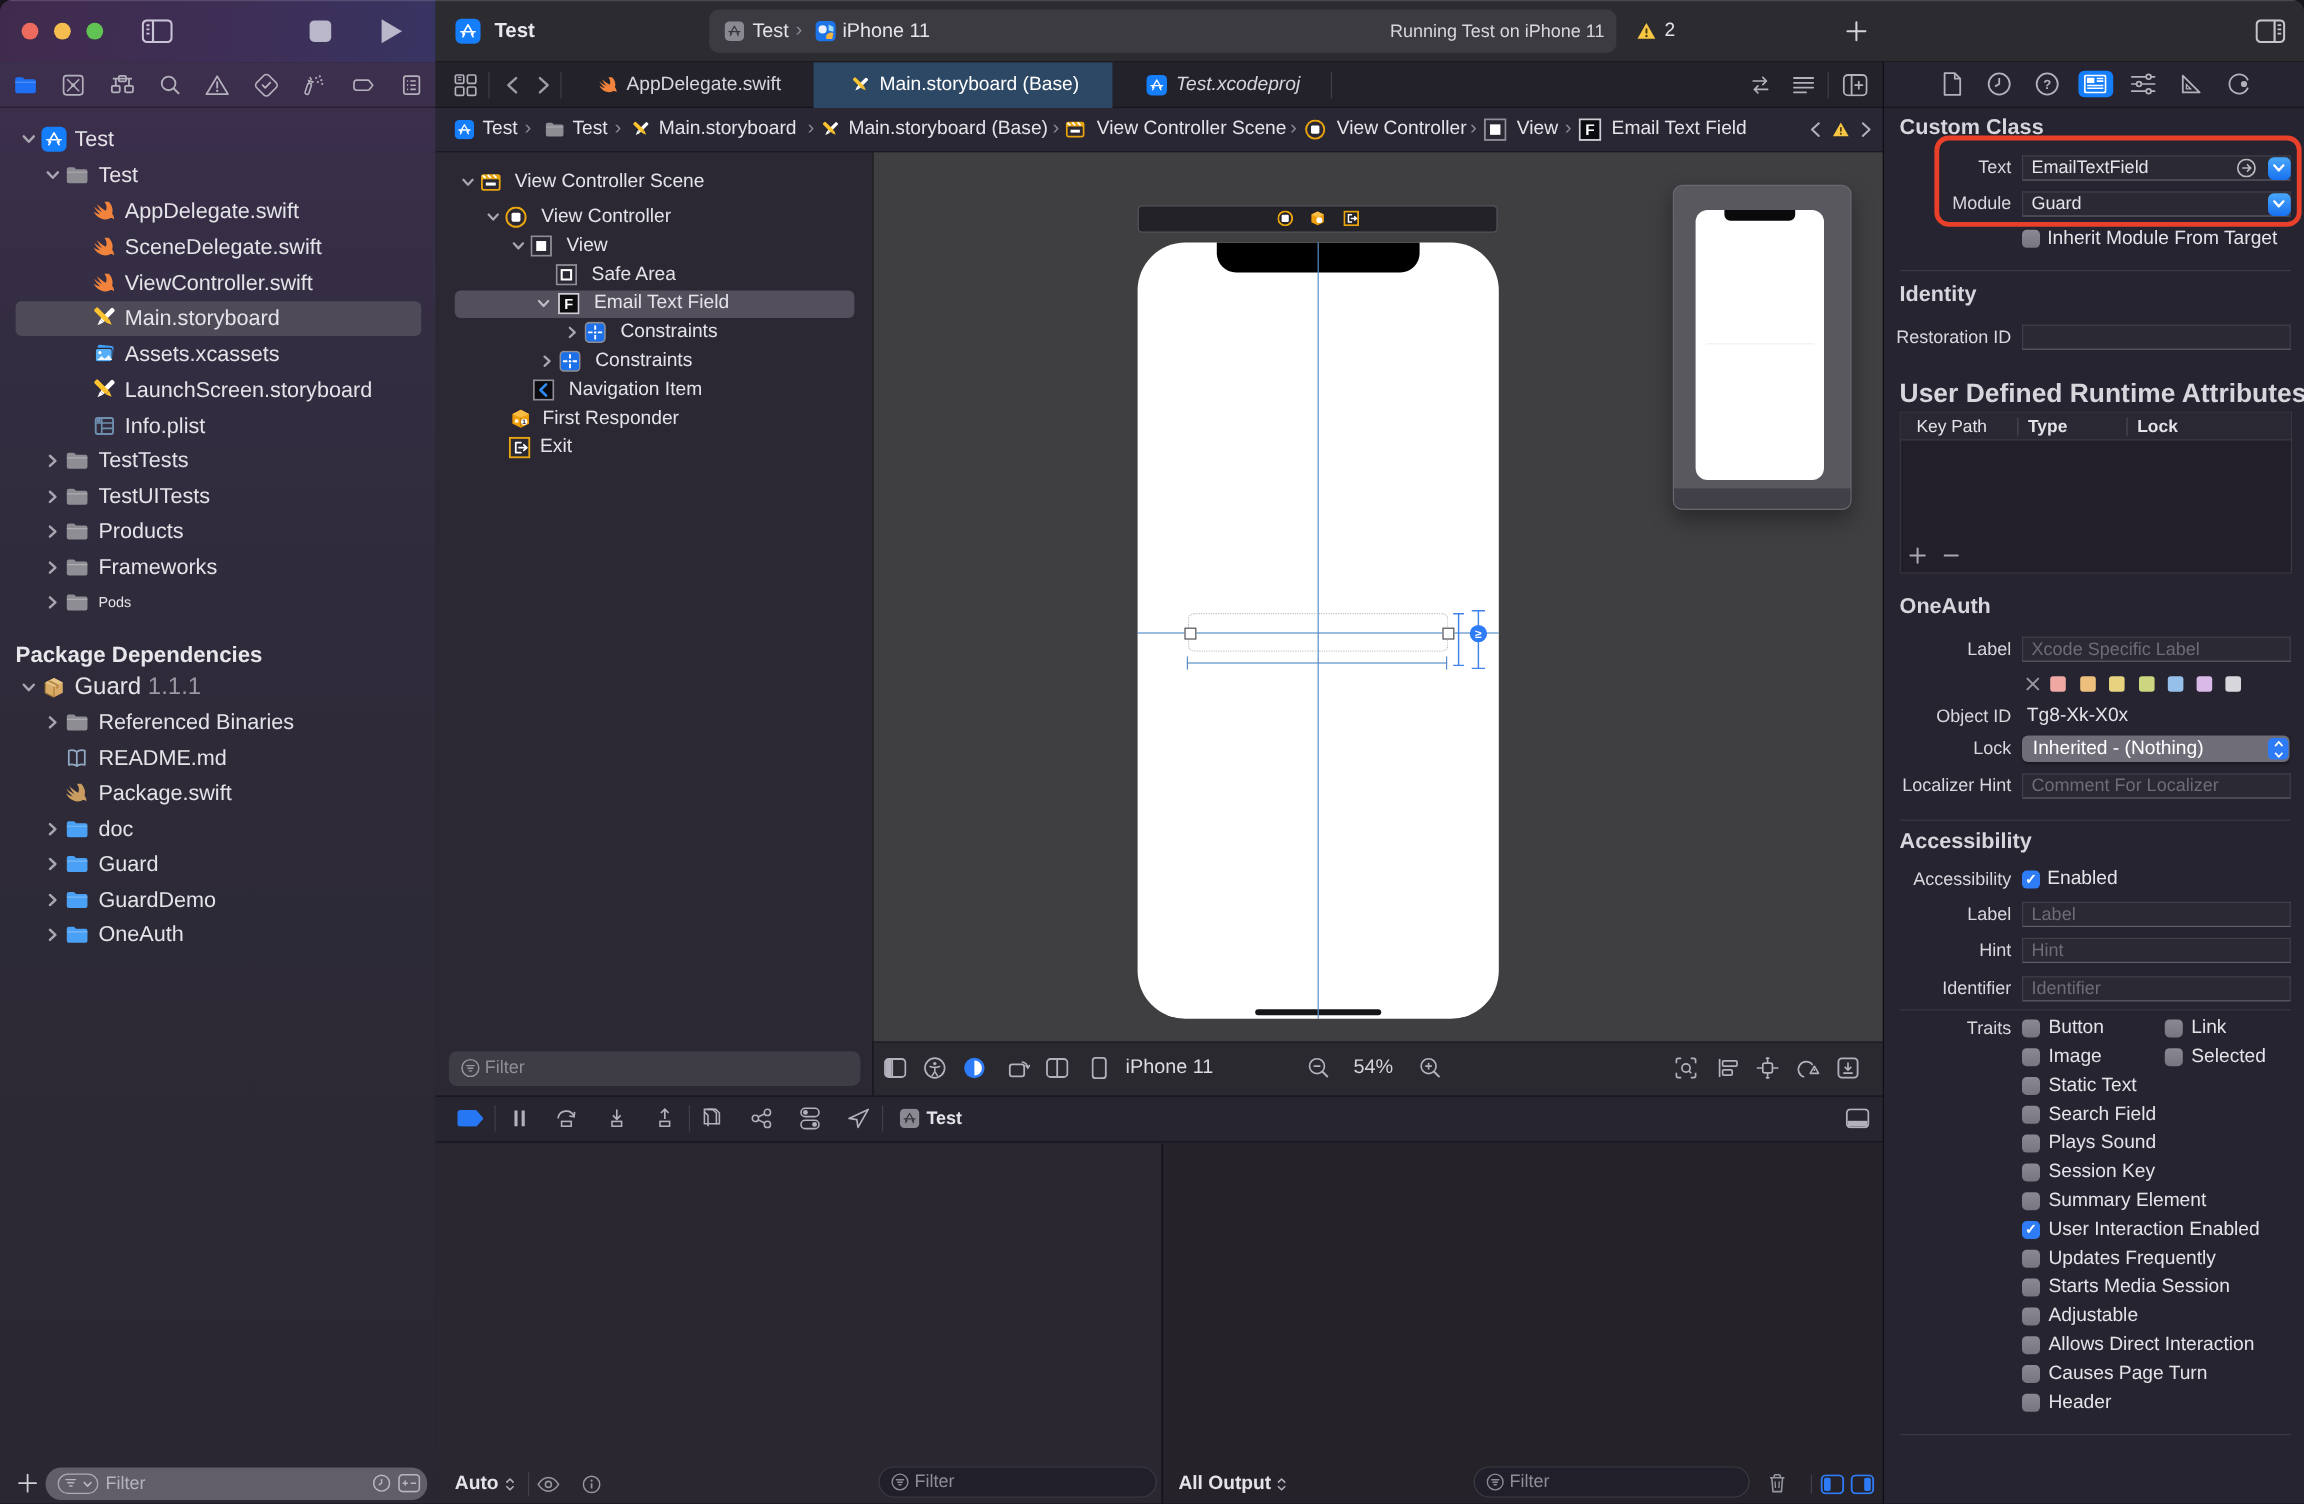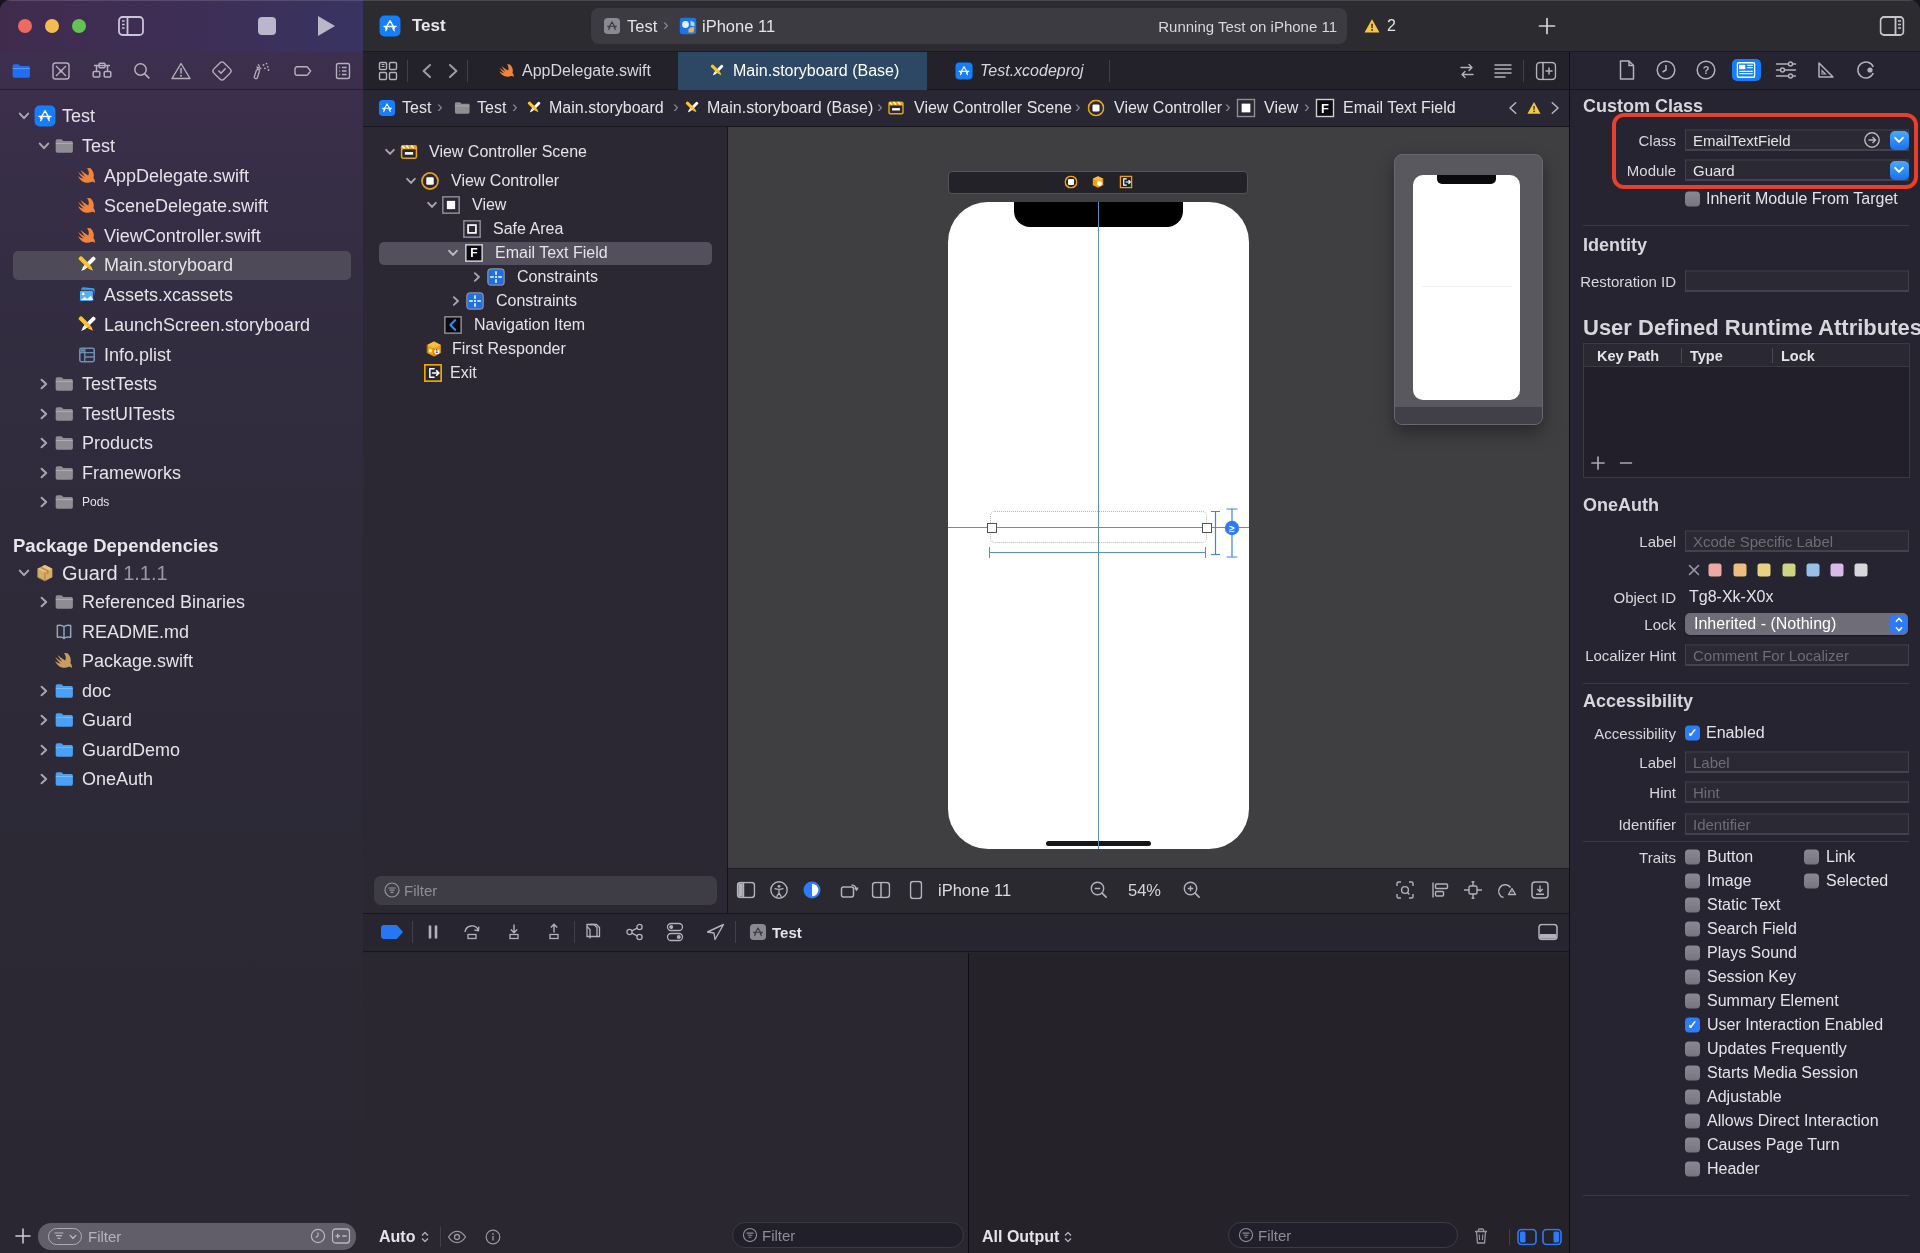--- a/index.html
+++ b/index.html
@@ -745,21 +745,21 @@
 <svg class="ic" style="left:1826px;top:70px" width="20" height="20" viewBox="0 0 20 20">
       <path d="M3 17 L17 17 L3 3 Z" fill="none" stroke="#b3b1bc" stroke-width="1.5" stroke-linejoin="round"></path>
       <path d="M6 14 L9.5 14 L6 10.5 Z" fill="none" stroke="#b3b1bc" stroke-width="1.1"></path>
     </svg>
 <svg class="ic" style="left:1866px;top:70px" width="21" height="21" viewBox="0 0 21 21">
       <path d="M17.8 13.5 a8 8 0 1 1 0-6" fill="none" stroke="#b3b1bc" stroke-width="1.5"></path>
       <circle cx="14.5" cy="10.5" r="2.6" fill="#b3b1bc"></circle>
     </svg>
 <span class="tb" style="left:1583px;top:106px;font-size:18px">Custom Class</span>
 <div class="abs" style="left:1612px;top:113px;width:306px;height:76px;border:4px solid #e8402a;border-radius:12px;"></div>
-<span class="tr" style="left:1676px;top:140px">Class</span>
+<span class="tr" style="left:1676px;top:140px">Text</span>
 <div class="field" style="left:1685px;top:140px;width:224px;">EmailTextField</div>
 <svg class="ic" style="left:1872px;top:140px" width="16" height="16" viewBox="0 0 16 16">
       <circle cx="8" cy="8" r="7.2" fill="none" stroke="#b9b8bf" stroke-width="1.4"></circle>
       <path d="M4.5 8 h6.5 M8.5 5 l3 3 l-3 3" fill="none" stroke="#b9b8bf" stroke-width="1.4"></path>
     </svg>
 <div class="abs" style="left:1890px;top:130.5px;width:19px;height:19px;border-radius:5px;background:linear-gradient(#49a8f9,#1871f1);"></div>
 <svg class="ic" style="left:1898.5px;top:140px;color:#fff" width="11" height="11" viewBox="0 0 10 10">
       <use href="#i-chevd"></use>
     </svg>
 <span class="tr" style="left:1676px;top:170px">Module</span>
@@ -772,21 +772,21 @@
 <span class="t" style="left:1706px;top:199px">Inherit Module From Target</span>
 <div class="sep" style="left:1583px;top:225px;width:326px;"></div>
 <span class="tb" style="left:1583px;top:245px;font-size:18px">Identity</span>
 <span class="tr" style="left:1676px;top:281px">Restoration ID</span>
 <div class="field" style="left:1685px;top:281px;width:224px;"></div>
 <span class="tb" style="left:1583px;top:328px;font-size:22px">User Defined Runtime Attributes</span>
 <div class="abs" style="left:1583px;top:343px;width:327px;height:135px;background:#221f2a;border:1px solid #3a3842;"></div>
 <div class="abs" style="left:1584px;top:344px;width:325px;height:23px;background:#2a2833;border-bottom:1px solid #3a3842;"></div>
 <div class="abs" style="left:1681px;top:348px;width:1px;height:15px;background:#4b4953;"></div>
 <div class="abs" style="left:1772px;top:348px;width:1px;height:15px;background:#4b4953;"></div>
-<span class="t" style="left:1597px;top:356px;font-weight:bold;font-size:14.5px">Key Path</span>
+<span class="t" style="left:1597px;top:356px;font-weight:normal;font-size:14.5px">Key Path</span>
 <span class="t" style="left:1690px;top:356px;font-weight:bold;font-size:14.5px">Type</span>
 <span class="t" style="left:1781px;top:356px;font-weight:bold;font-size:14.5px">Lock</span>
 <svg class="ic" style="left:1598px;top:463px" width="15" height="15" viewBox="0 0 15 15">
       <path d="M7.5 1.5 v12 M1.5 7.5 h12" stroke="#a9a8b0" stroke-width="1.7" stroke-linecap="round"></path>
     </svg>
 <svg class="ic" style="left:1626px;top:463px" width="13" height="13" viewBox="0 0 13 13">
       <path d="M1 6.5 h11" stroke="#a9a8b0" stroke-width="1.7" stroke-linecap="round"></path>
     </svg>
 <span class="tb" style="left:1583px;top:505px;font-size:18px">OneAuth</span>
 <span class="tr" style="left:1676px;top:541px">Label</span>

